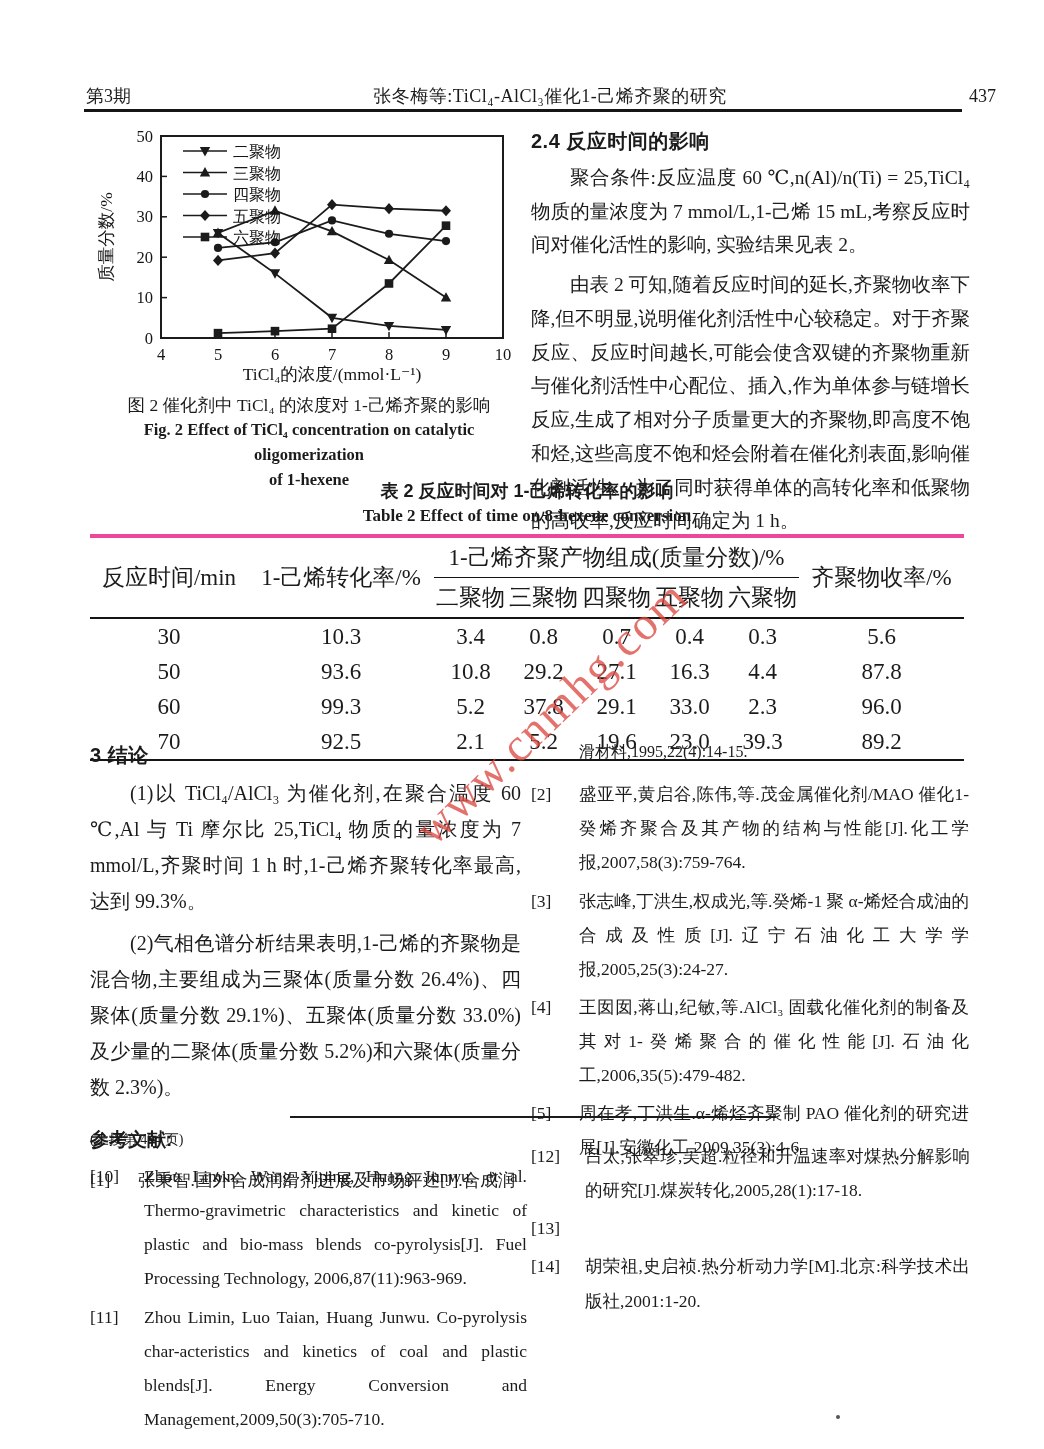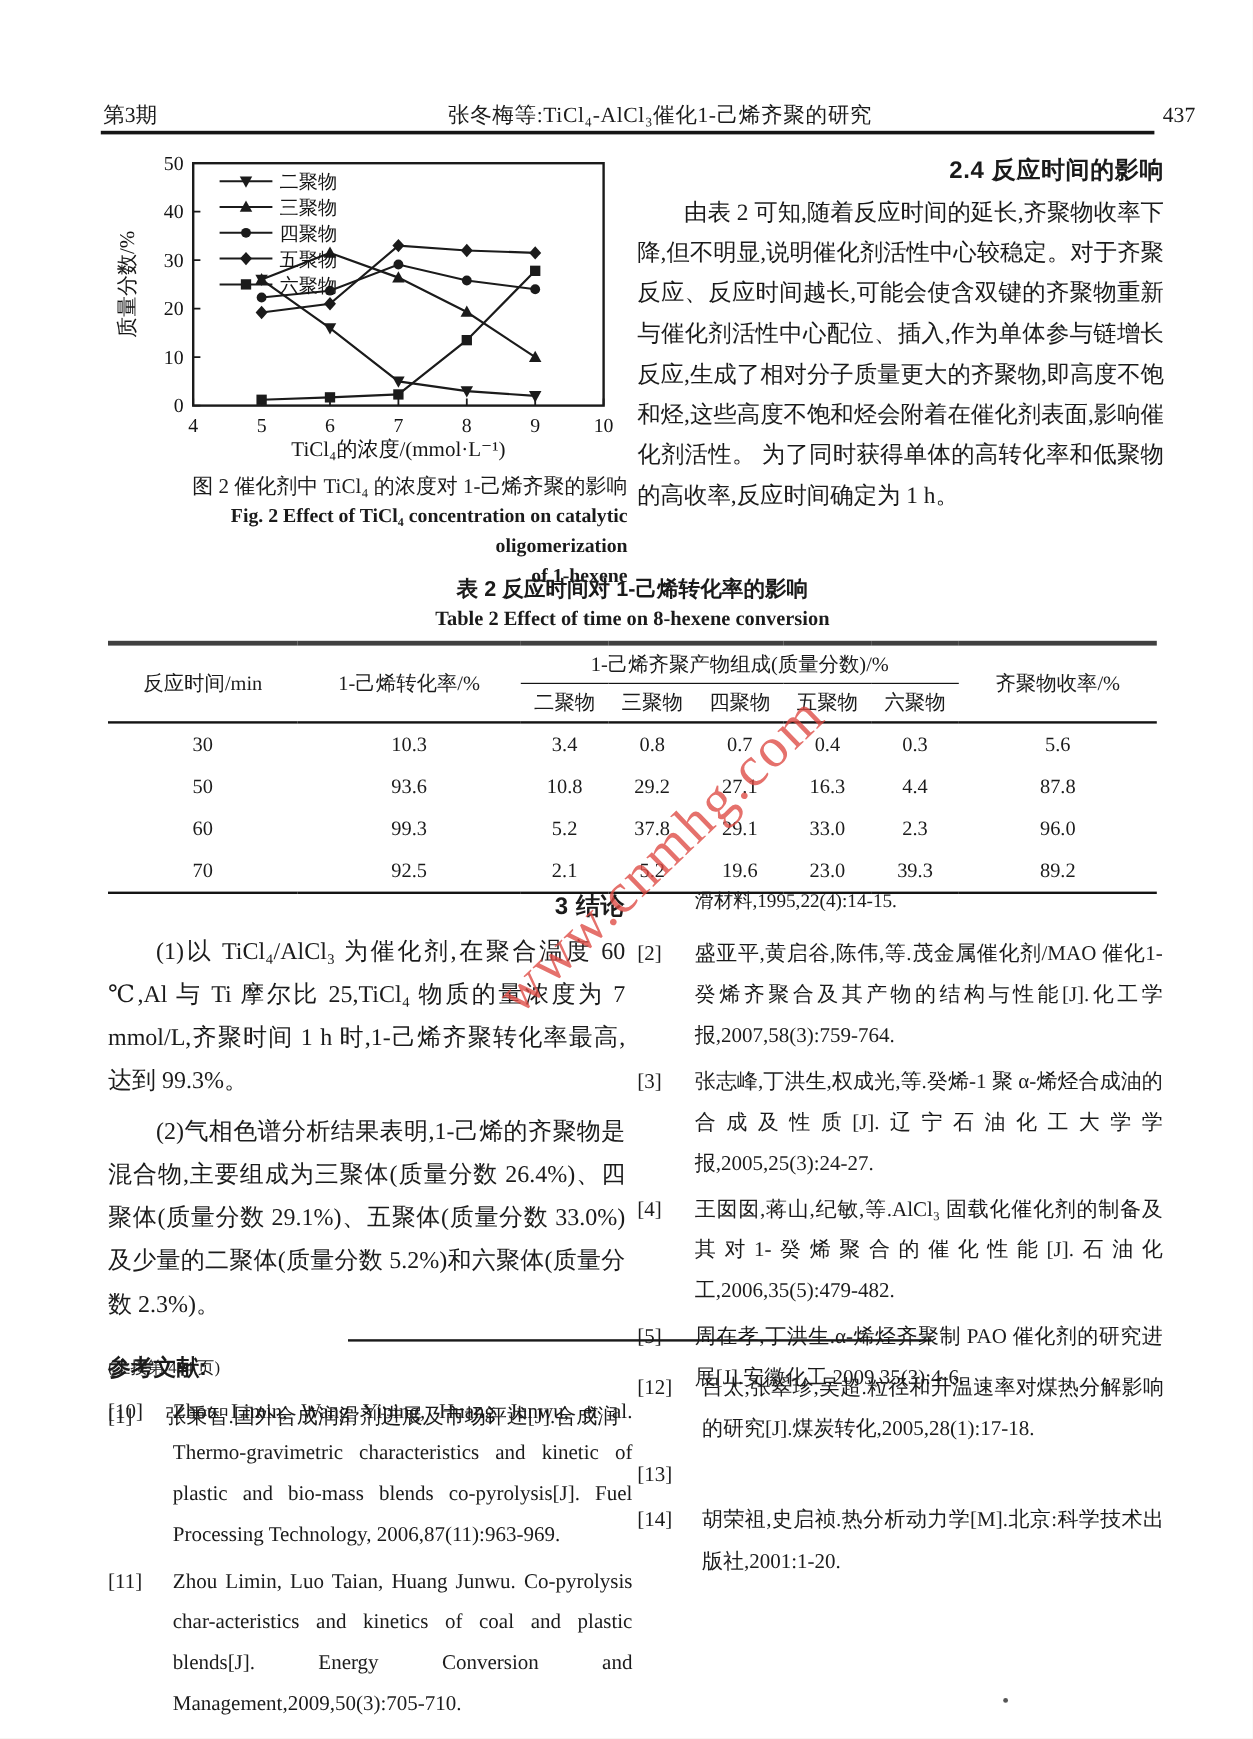--- a/index.html
+++ b/index.html
@@ -12,31 +12,31 @@
     font-family:"Liberation Serif","DejaVu Serif",serif;
     color:#1b1b1b;
     padding-left:32px;
   }
   
   .hdr{position:absolute;top:84px;left:86px;right:80px;display:flex;justify-content:space-between;align-items:baseline;font-size:18px;}
   .hdr .hdr-title{letter-spacing:.5px;}
   .hdr-rule{position:absolute;top:109px;left:84px;width:878px;height:3px;background:#151515;}
   
   .figure-block{position:absolute;left:95px;top:126px;width:428px;}
-  .fig-caption{margin-top:4px;text-align:right;line-height:1.5;}
+  .fig-caption{margin-top:4px;text-align:center;line-height:1.5;}
   .fig-caption .zh{font-size:17.5px;}
   .fig-caption .en{font-size:16.5px;font-weight:bold;}
-  .sec-heading{font-weight:bold;font-size:20px;font-family:"Liberation Sans","DejaVu Sans",sans-serif;letter-spacing:.5px;text-align:right;}
+  .sec-heading{font-weight:bold;font-size:20px;font-family:"Liberation Sans","DejaVu Sans",sans-serif;letter-spacing:.5px;}
   .sec24{position:absolute;left:531px;top:128px;width:439px;}
   .para{font-size:19.5px;line-height:1.73;text-align:justify;text-indent:2em;margin:6px 0 0 0;}
   
   .table-block{position:absolute;left:90px;top:479px;width:874px;}
   .tbl-title-zh{text-align:center;font-weight:bold;font-size:18px;font-family:"Liberation Sans","DejaVu Sans",sans-serif;}
   .tbl-title-en{text-align:center;font-weight:bold;font-size:17px;margin-top:3px;}
-  table.paper-table{width:100%;border-collapse:collapse;margin-top:8px;border-top:4px solid #404040;border-bottom:2.5px solid #141414;font-size:17px;}
+  table.paper-table{width:100%;border-collapse:collapse;margin-top:8px;border-top:4px solid #ec4899;border-bottom:2.5px solid #141414;font-size:23px;}
   table.paper-table th{font-weight:normal;padding:4px 2px;text-align:center;}
   table.paper-table thead{border-bottom:2px solid #141414;}
   th.group-hd{border-bottom:1.5px solid #141414;}
   table.paper-table td{text-align:center;padding:0 2px;height:35px;}
   
   .sec3{position:absolute;left:90px;top:742px;width:431px;}
   .sec3 .para{font-size:20px;line-height:1.8;}
   .refs-label{font-weight:bold;font-size:19px;font-family:"Liberation Sans","DejaVu Sans",sans-serif;margin-top:22px;}
   .reflist{margin-top:10px;}
   .ref{display:flex;font-size:17.5px;line-height:1.95;margin:0 0 4px 0;}
@@ -176,20 +176,21 @@
       </svg>
     <div class="fig-caption">
       <div class="zh">图 2  催化剂中 TiCl₄ 的浓度对 1-己烯齐聚的影响</div>
       <div class="en">Fig. 2  Effect of TiCl₄ concentration on catalytic oligomerization</div>
       <div class="en">of 1-hexene</div>
     </div>
   </div>
 
   <div class="sec24">
     <div class="sec-heading">2.4  反应时间的影响</div>
+    <p class="para">聚合条件:反应温度 60 ℃,n(Al)/n(Ti) = 25,TiCl₄ 物质的量浓度为 7 mmol/L,1-己烯 15 mL,考察反应时间对催化活性的影响, 实验结果见表 2。</p>
     <p class="para">由表 2 可知,随着反应时间的延长,齐聚物收率下降,但不明显,说明催化剂活性中心较稳定。对于齐聚反应、反应时间越长,可能会使含双键的齐聚物重新与催化剂活性中心配位、插入,作为单体参与链增长反应,生成了相对分子质量更大的齐聚物,即高度不饱和烃,这些高度不饱和烃会附着在催化剂表面,影响催化剂活性。 为了同时获得单体的高转化率和低聚物的高收率,反应时间确定为 1 h。</p>
   </div>
 
   <div class="table-block">
     <div class="tbl-title-zh">表 2  反应时间对 1-己烯转化率的影响</div>
     <div class="tbl-title-en">Table 2  Effect of time on 8-hexene conversion</div>
     <table class="paper-table">
       <colgroup>
         <col style="width:158px">
           <col style="width:186px">

